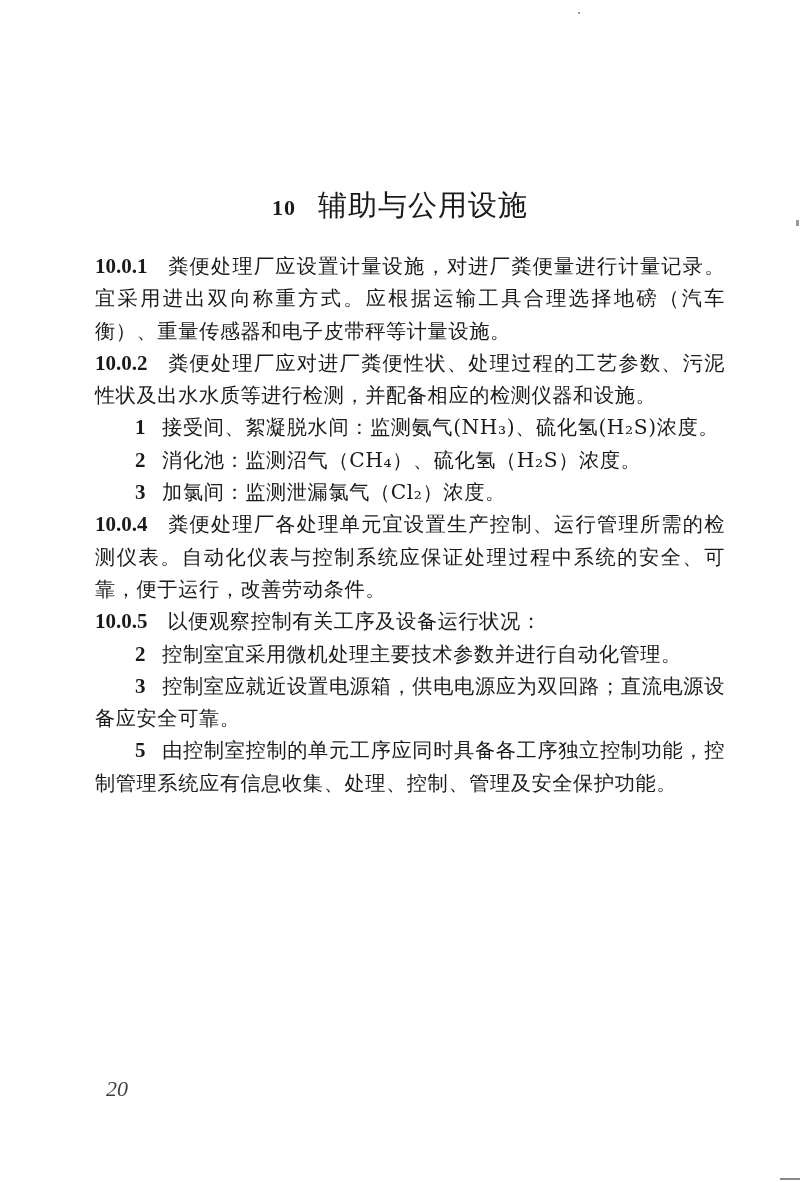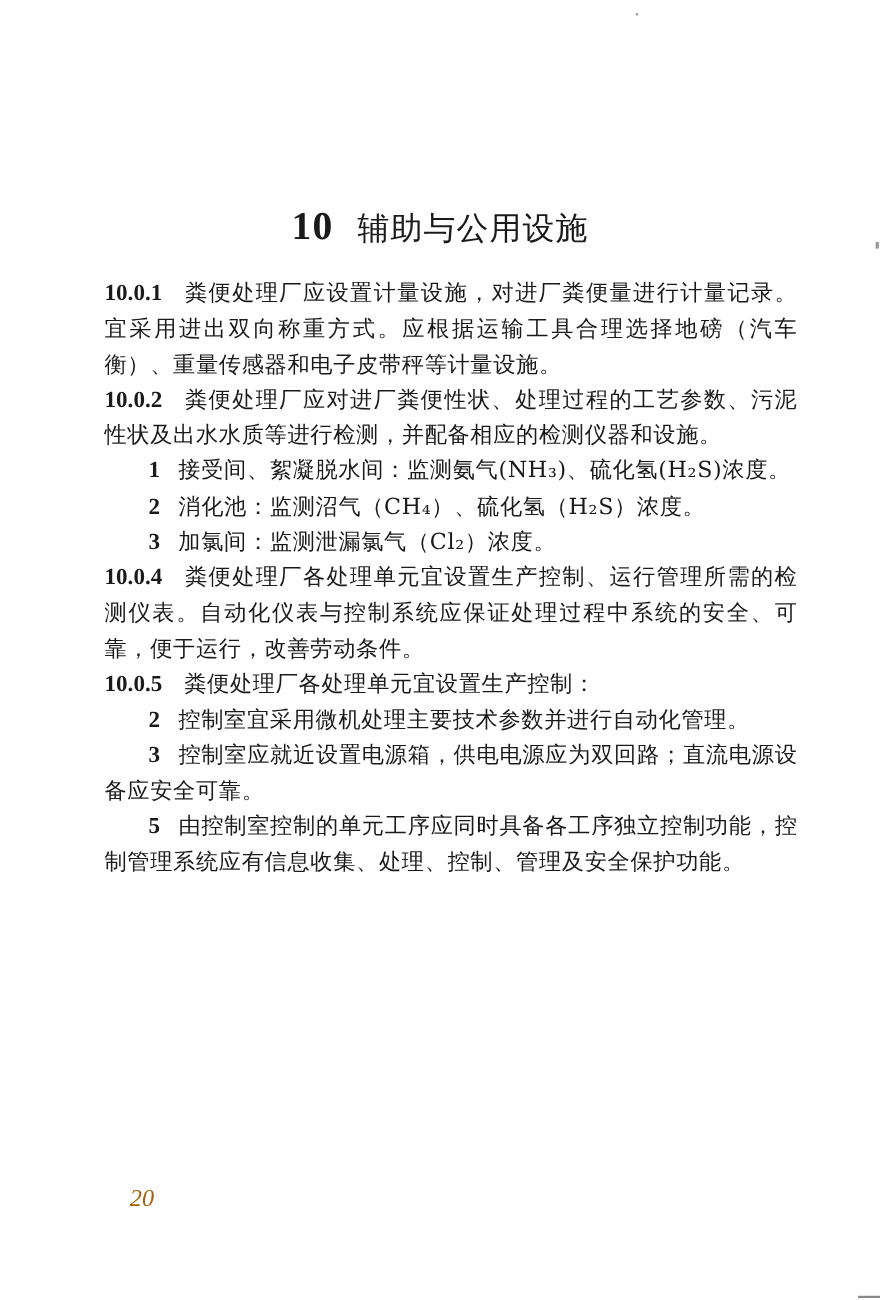--- a/index.html
+++ b/index.html
@@ -22,21 +22,21 @@
       width: 800px;
       text-align: center;
       font-size: 29px;
       line-height: 36px;
       font-weight: normal;
       letter-spacing: 1px;
     }
     .page-title .num {
       font-family: "Liberation Serif", serif;
       font-weight: bold;
-      font-size: 36px;
+      font-size: 22px;
       margin-right: 22px;
       text-align: right;
     }
     .body {
       position: absolute;
       top: 250px;
       left: 95px;
       width: 630px;
       font-size: 20.2px;
       line-height: 32.3px;
@@ -62,22 +62,21 @@
       font-size: 21px;
       margin-right: 16px;
     }
     .page-number {
       position: absolute;
       top: 1076px;
       left: 106px;
       font-family: "Liberation Serif", serif;
       font-style: italic;
       font-size: 22px;
-      color: #a16207;
-      margin-left: 12px;
+      color: #404040;
     }
     .edge-mark {
       position: absolute;
       right: 0;
       bottom: 2px;
       width: 20px;
       height: 2px;
       background: #888;
     }
     .speck {
@@ -112,21 +111,21 @@
   </p>
   <p class="item">
     <span class="item-no">3</span><span>加氯间：监测泄漏氯气（Cl₂）浓度。</span>
   </p>
 
   <p class="clause">
     <span class="clause-no">10.0.4</span><span>粪便处理厂各处理单元宜设置生产控制、运行管理所需的检测仪表。自动化仪表与控制系统应保证处理过程中系统的安全、可靠，便于运行，改善劳动条件。</span>
   </p>
 
   <p class="clause">
-    <span class="clause-no">10.0.5</span><span>粪便处理厂各处理单元宜设置生产控制：</span>
+    <span class="clause-no">10.0.5</span><span>以便观察控制有关工序及设备运行状况：</span>
   </p>
   <p class="item">
     <span class="item-no">2</span><span>控制室宜采用微机处理主要技术参数并进行自动化管理。</span>
   </p>
   <p class="item">
     <span class="item-no">3</span><span>控制室应就近设置电源箱，供电电源应为双回路；直流电源设备应安全可靠。</span>
   </p>
   <p class="item">
     <span class="item-no">5</span><span>由控制室控制的单元工序应同时具备各工序独立控制功能，控制管理系统应有信息收集、处理、控制、管理及安全保护功能。</span>
   </p>

